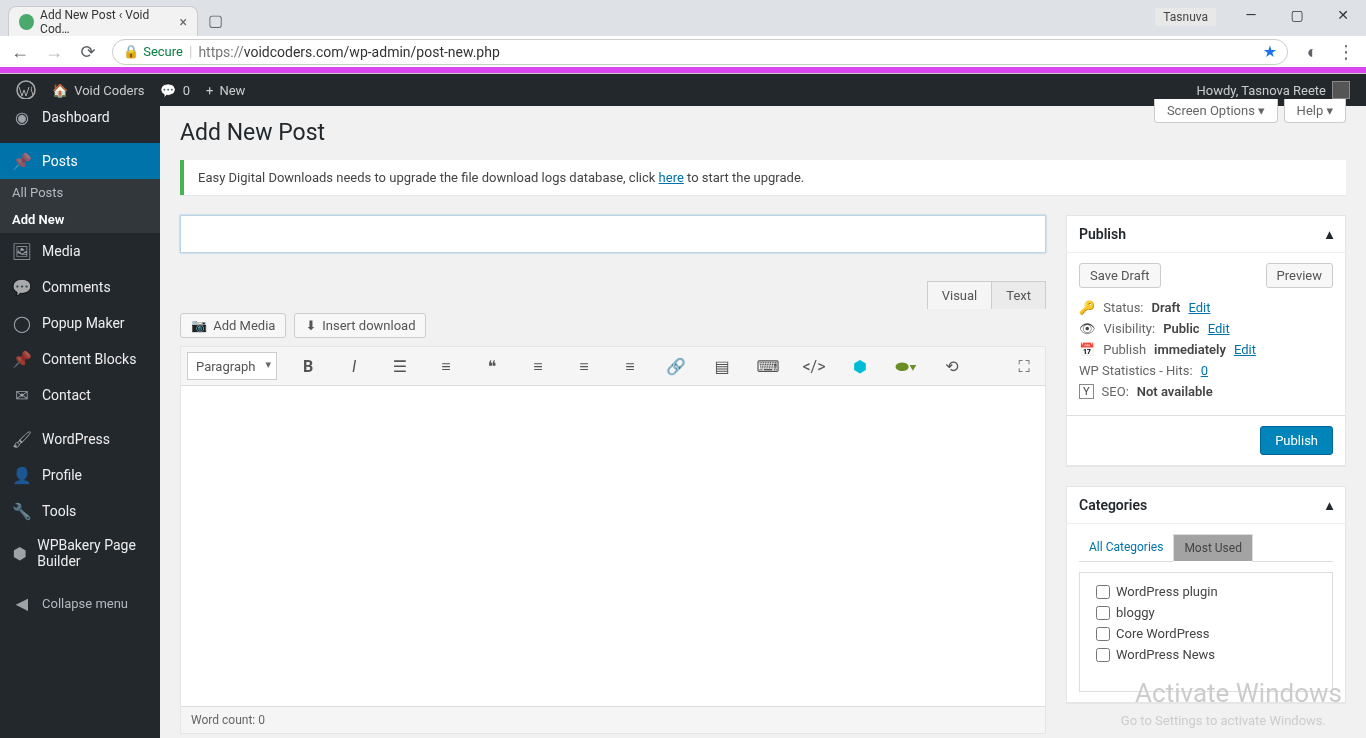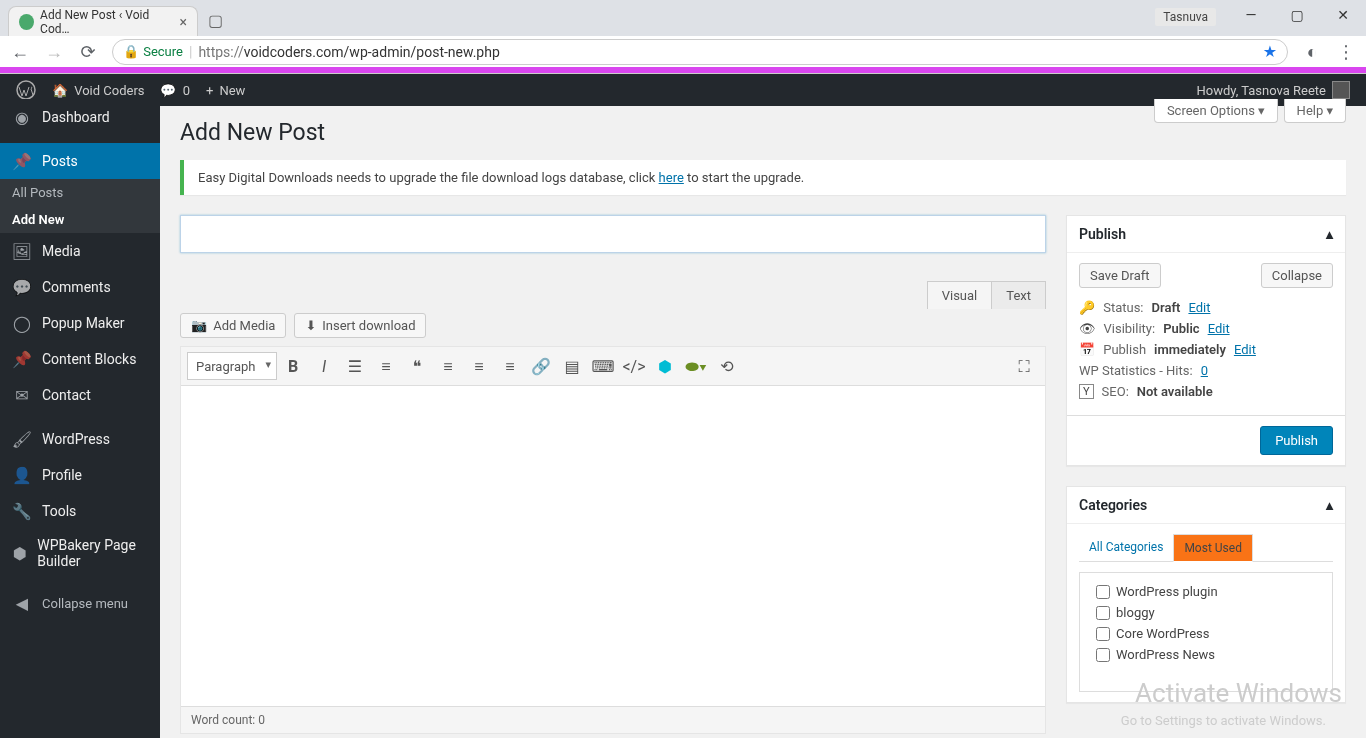--- a/index.html
+++ b/index.html
@@ -58,42 +58,42 @@
 
 .title-input { width: 100%; height: 38px; border: 1px solid #bcd3e8; background: #fff; padding: 0 10px; font-size: 16px; outline: none; box-shadow: 0 0 2px rgba(30,140,190,.4); margin-bottom: 20px; }
 
 .media-row { display: flex; gap: 8px; align-items: center; margin-bottom: 0; }
 .wp-btn { background: #f7f7f7; border: 1px solid #ccc; padding: 4px 10px; font-size: 13px; color: #555; border-radius: 3px; cursor: pointer; display: inline-flex; align-items: center; gap: 6px; }
 
 .editor-wrap { border: 1px solid #e5e5e5; background: #fff; margin-top: 8px; position: relative; }
 .editor-tabs { position: absolute; right: 0; top: -32px; display: flex; }
 .ed-tab { padding: 6px 14px; font-size: 13px; border: 1px solid #ccc; background: #ebebeb; color: #555; cursor: pointer; margin-left: -1px; border-bottom: none; }
 .ed-tab.active { background: #f5f5f5; border-bottom-color: #f5f5f5; }
-.toolbar { background: #f5f5f5; border-bottom: 1px solid #ddd; padding: 4px 6px; display: flex; align-items: center; gap: 1px; }
+.toolbar { background: #f5f5f5; border-bottom: 1px solid #ddd; padding: 4px 6px; display: flex; align-items: center; gap: 16px; }
 .fmt-select { height: 28px; border: 1px solid #ccc; padding: 0 20px 0 8px; font-size: 13px; color: #555; background: #fff; appearance: none; position: relative; }
 .fmt-wrap { position: relative; }
 .fmt-wrap::after { content: '▾'; position: absolute; right: 6px; top: 6px; font-size: 11px; color: #666; pointer-events: none; }
 .tb-btn { width: 30px; height: 30px; display: flex; align-items: center; justify-content: center; color: #555; font-size: 16px; cursor: pointer; }
 .editor-area { height: 320px; background: #fff; }
 .editor-footer { background: #f5f5f5; border-top: 1px solid #ddd; padding: 6px 10px; font-size: 12px; color: #666; }
 
 .postbox { background: #fff; border: 1px solid #e5e5e5; box-shadow: 0 1px 1px rgba(0,0,0,.04); margin-bottom: 20px; }
 .postbox-header { padding: 10px 12px; font-size: 14px; font-weight: 600; color: #23282d; border-bottom: 1px solid #eee; display: flex; justify-content: space-between; align-items: center; }
 .postbox-body { padding: 10px 12px; font-size: 13px; color: #444; }
 .pub-row { display: flex; justify-content: space-between; margin-bottom: 12px; }
 .pub-section { margin: 6px 0; display: flex; align-items: center; gap: 8px; }
 .pub-section .lbl { color: #666; }
 .pub-section .val { font-weight: 600; }
 .pub-section a { color: #0073aa; text-decoration: underline; }
 .pub-footer { border-top: 1px solid #ddd; padding: 10px 12px; text-align: right; }
 .button-primary { background: #0085ba; border: 1px solid #006799; color: #fff; padding: 6px 14px; border-radius: 3px; font-size: 13px; cursor: pointer; }
 
 .cat-tabs { display: flex; border-bottom: 1px solid #ddd; margin-bottom: 10px; font-size: 12px; }
 .cat-tab { padding: 6px 10px; color: #0073aa; cursor: pointer; }
-.cat-tab.active { border: 1px solid #ddd; border-bottom-color: #fff; margin-bottom: -1px; background: #f97316; color: #444; }
+.cat-tab.active { border: 1px solid #ddd; border-bottom-color: #fff; margin-bottom: -1px; background: #a3a3a3; color: #444; }
 .cat-list { height: 120px; overflow-y: scroll; border: 1px solid #ddd; padding: 8px; }
 .cat-list::-webkit-scrollbar { width: 16px; }
 .cat-list::-webkit-scrollbar-track { background: #f1f1f1; }
 .cat-list::-webkit-scrollbar-thumb { background: #c1c1c1; }
 .cat-item { display: flex; align-items: center; gap: 6px; padding: 3px 8px; font-size: 13px; }
 .cat-item input { width: 14px; height: 14px; }
 
 .watermark { position: absolute; right: 24px; bottom: 30px; color: #ccc; font-size: 26px; pointer-events: none; }
 .watermark2 { position: absolute; right: 40px; bottom: 10px; color: #ccc; font-size: 13px; pointer-events: none; }
 </style>
@@ -281,21 +281,21 @@
     <div class="col-side">
 
       <div class="postbox">
         <div class="postbox-header">
             <span>Publish</span>
             <span>▴</span>
           </div>
         <div class="postbox-body">
           <div class="pub-row">
             <button class="wp-btn">Save Draft</button>
-            <button class="wp-btn">Collapse</button>
+            <button class="wp-btn">Preview</button>
           </div>
           <div class="pub-section">
             <span>🔑</span>
             <span class="lbl">Status:</span>
             <span class="val">Draft</span>
             <a href="#">Edit</a>
           </div>
           <div class="pub-section">
             <span>👁</span>
             <span class="lbl">Visibility:</span>

